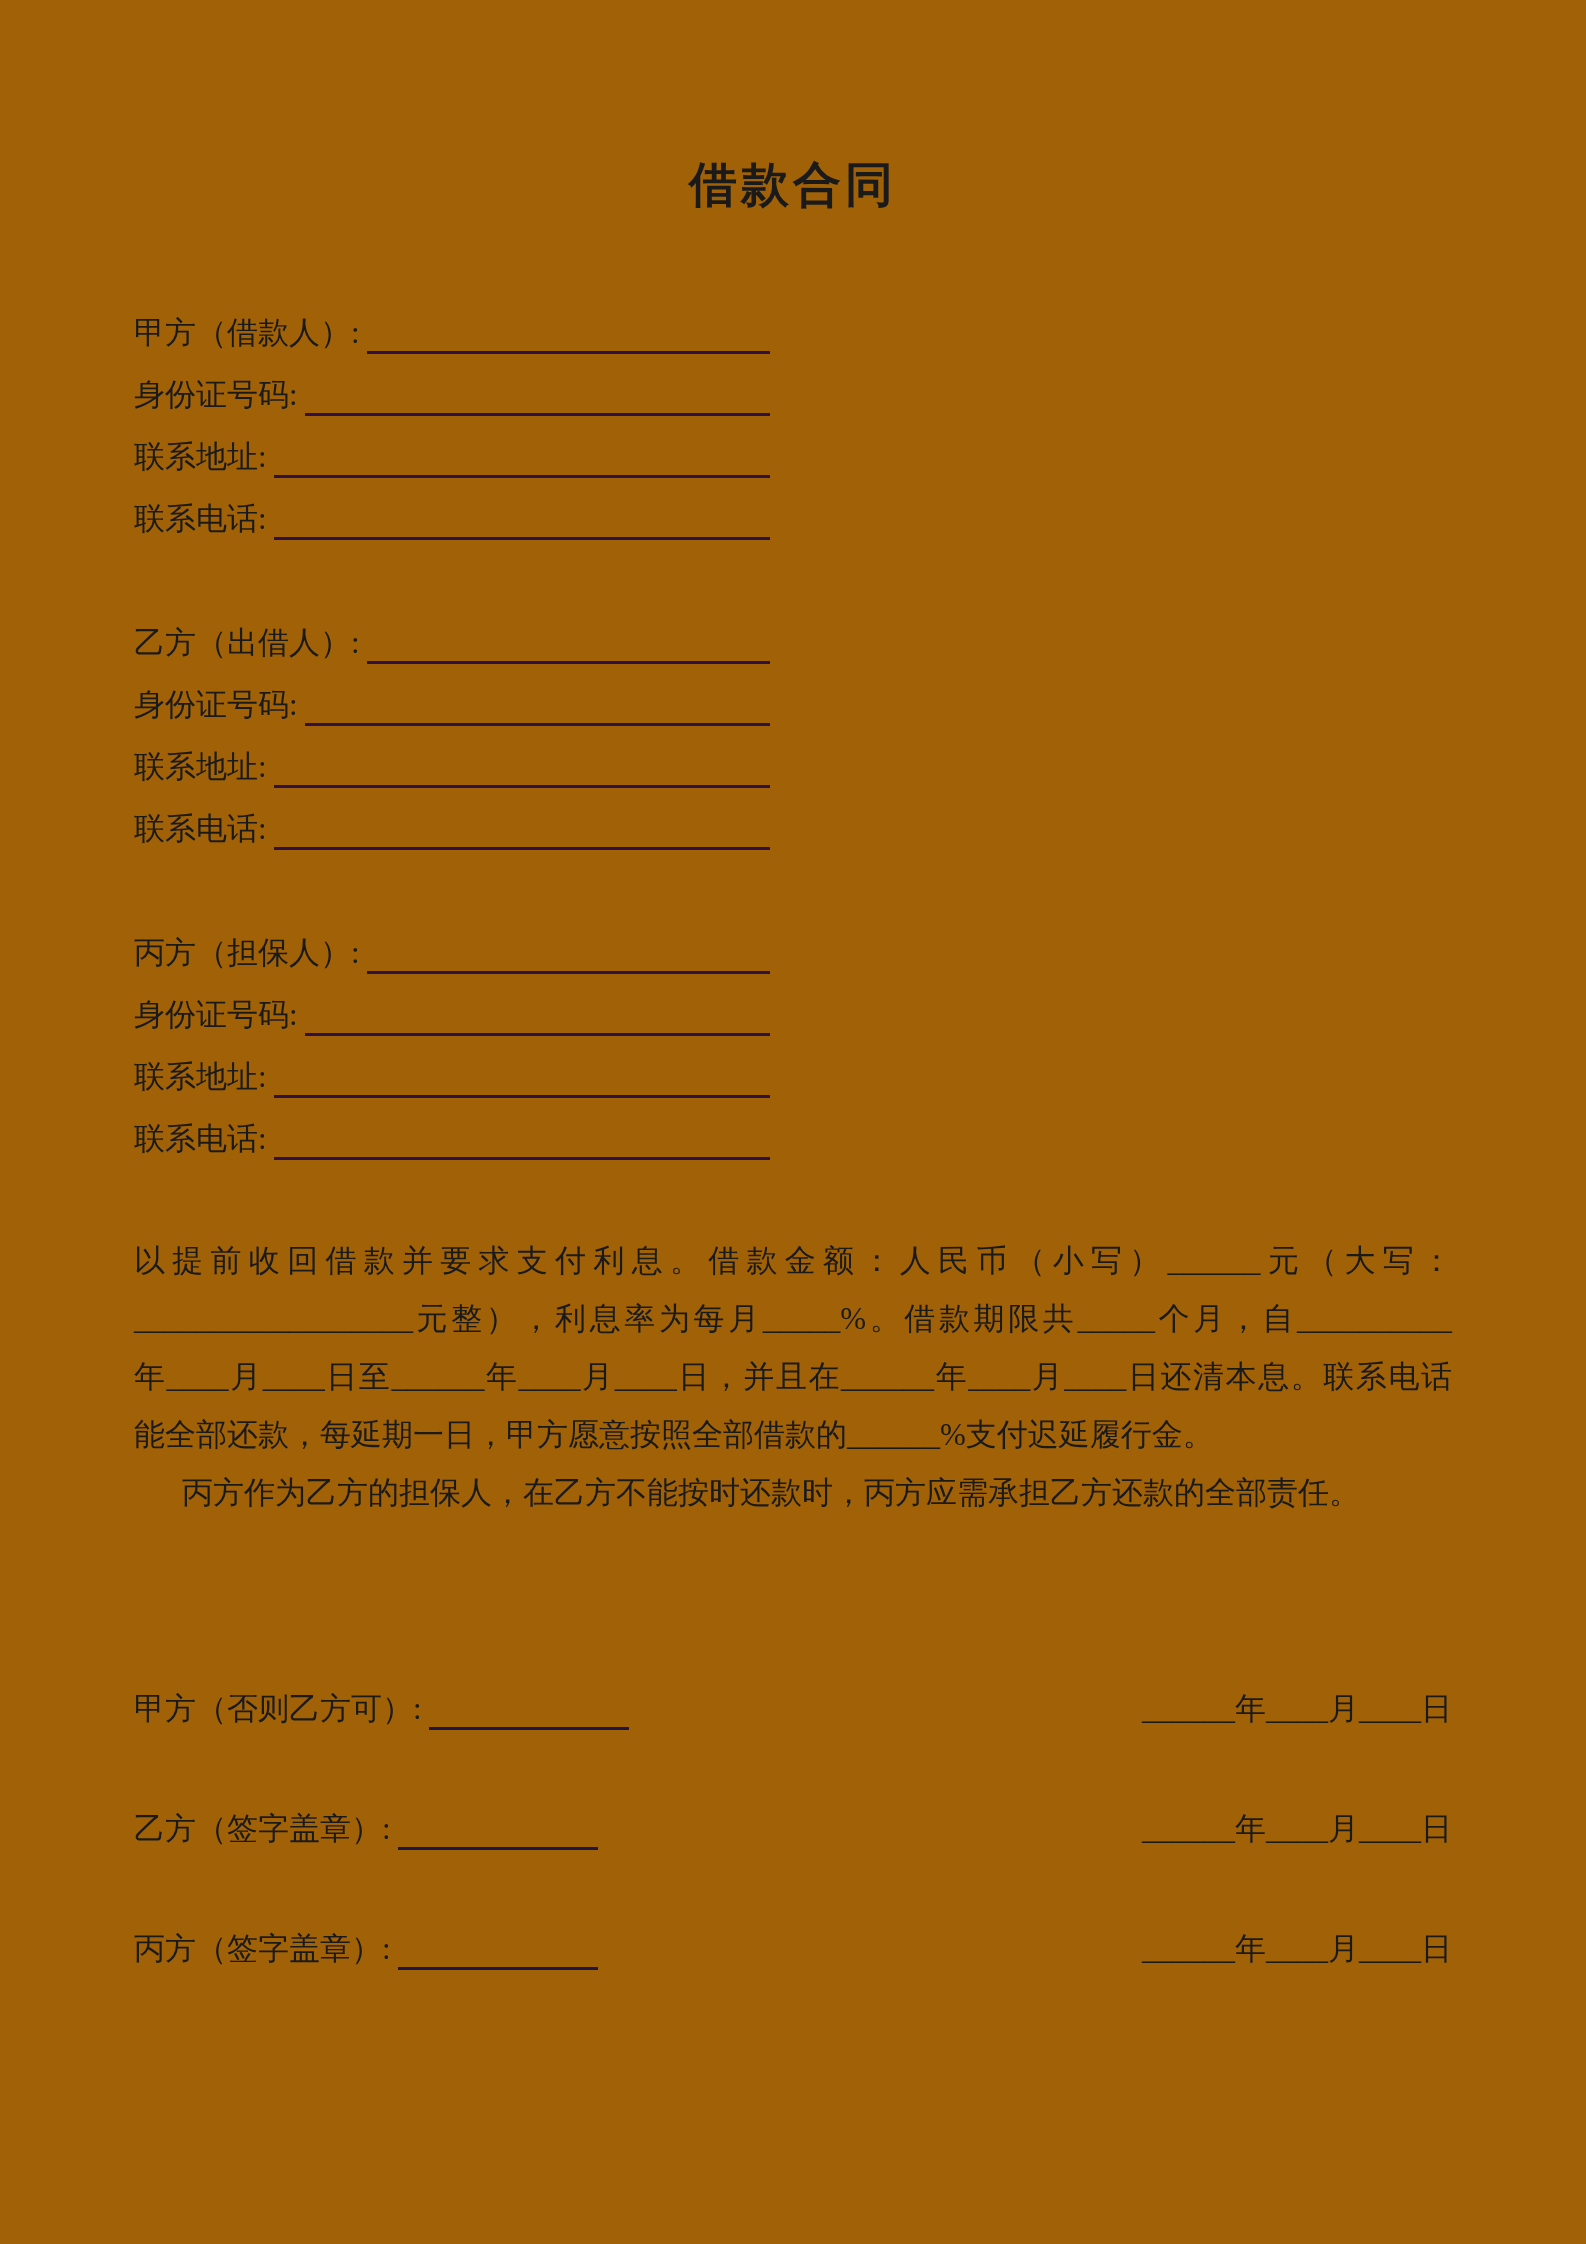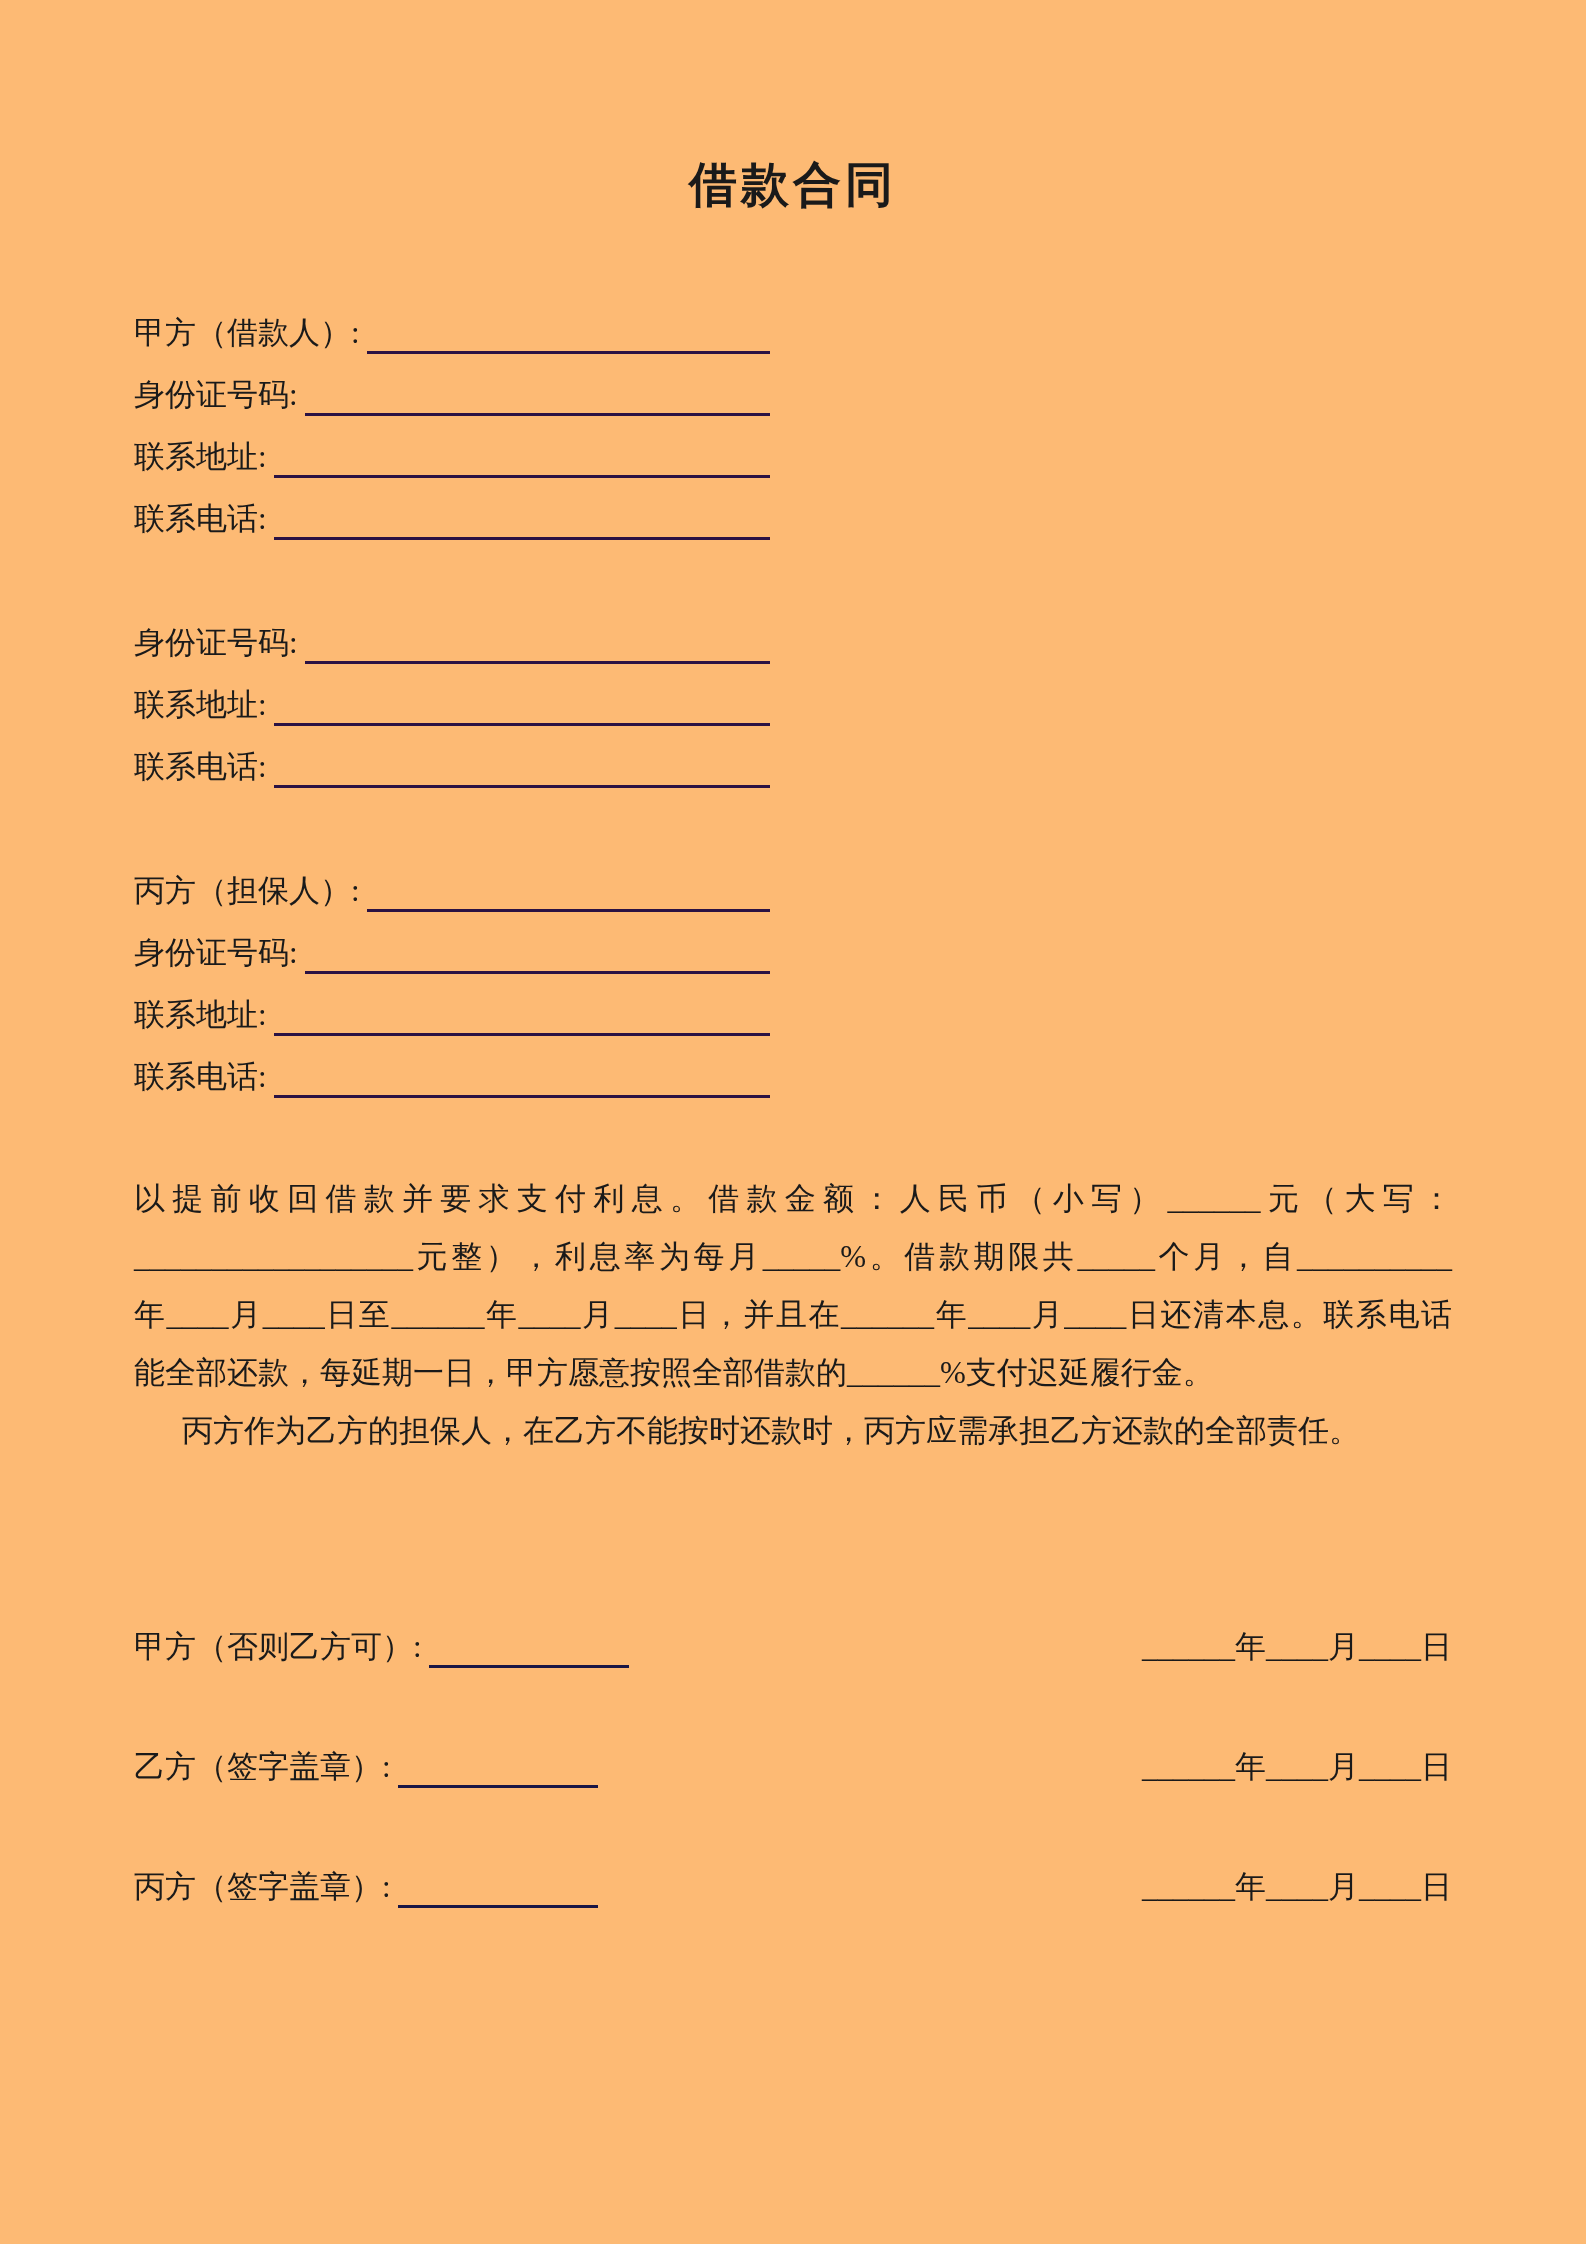--- a/index.html
+++ b/index.html
@@ -1,18 +1,18 @@
 <!DOCTYPE html>
 <html><head>
 <meta charset="utf-8">
 <style>
   html,body{margin:0;padding:0;background:#ffffff;}
   .page{
     width:1586px;height:2244px;box-sizing:border-box;
-    padding:153px 134px 0 134px;background:#fdba74;color:#1a1a1a;
+    padding:153px 134px 0 134px;background:#a16207;color:#1a1a1a;
     font-family:"Liberation Serif","DejaVu Serif",serif;
     font-size:31px;overflow:hidden;
   }
   .title{
     text-align:center;font-weight:bold;font-size:48px;line-height:64px;
     margin:0 0 85px 0;letter-spacing:4px;
   }
   .party{width:636px;margin-bottom:62px;}
   .prow{display:flex;height:62px;}
   .plabel{line-height:62px;white-space:pre;flex:none;}
@@ -46,20 +46,24 @@
       <span class="plabel">联系地址: </span>
       <span class="blank"></span>
     </div>
     <div class="prow">
       <span class="plabel">联系电话: </span>
       <span class="blank"></span>
     </div>
   </section>
 
   <section class="party">
+    <div class="prow">
+      <span class="plabel">乙方（出借人）: </span>
+      <span class="blank"></span>
+    </div>
     <div class="prow">
       <span class="plabel">身份证号码: </span>
       <span class="blank"></span>
     </div>
     <div class="prow">
       <span class="plabel">联系地址: </span>
       <span class="blank"></span>
     </div>
     <div class="prow">
       <span class="plabel">联系电话: </span>

